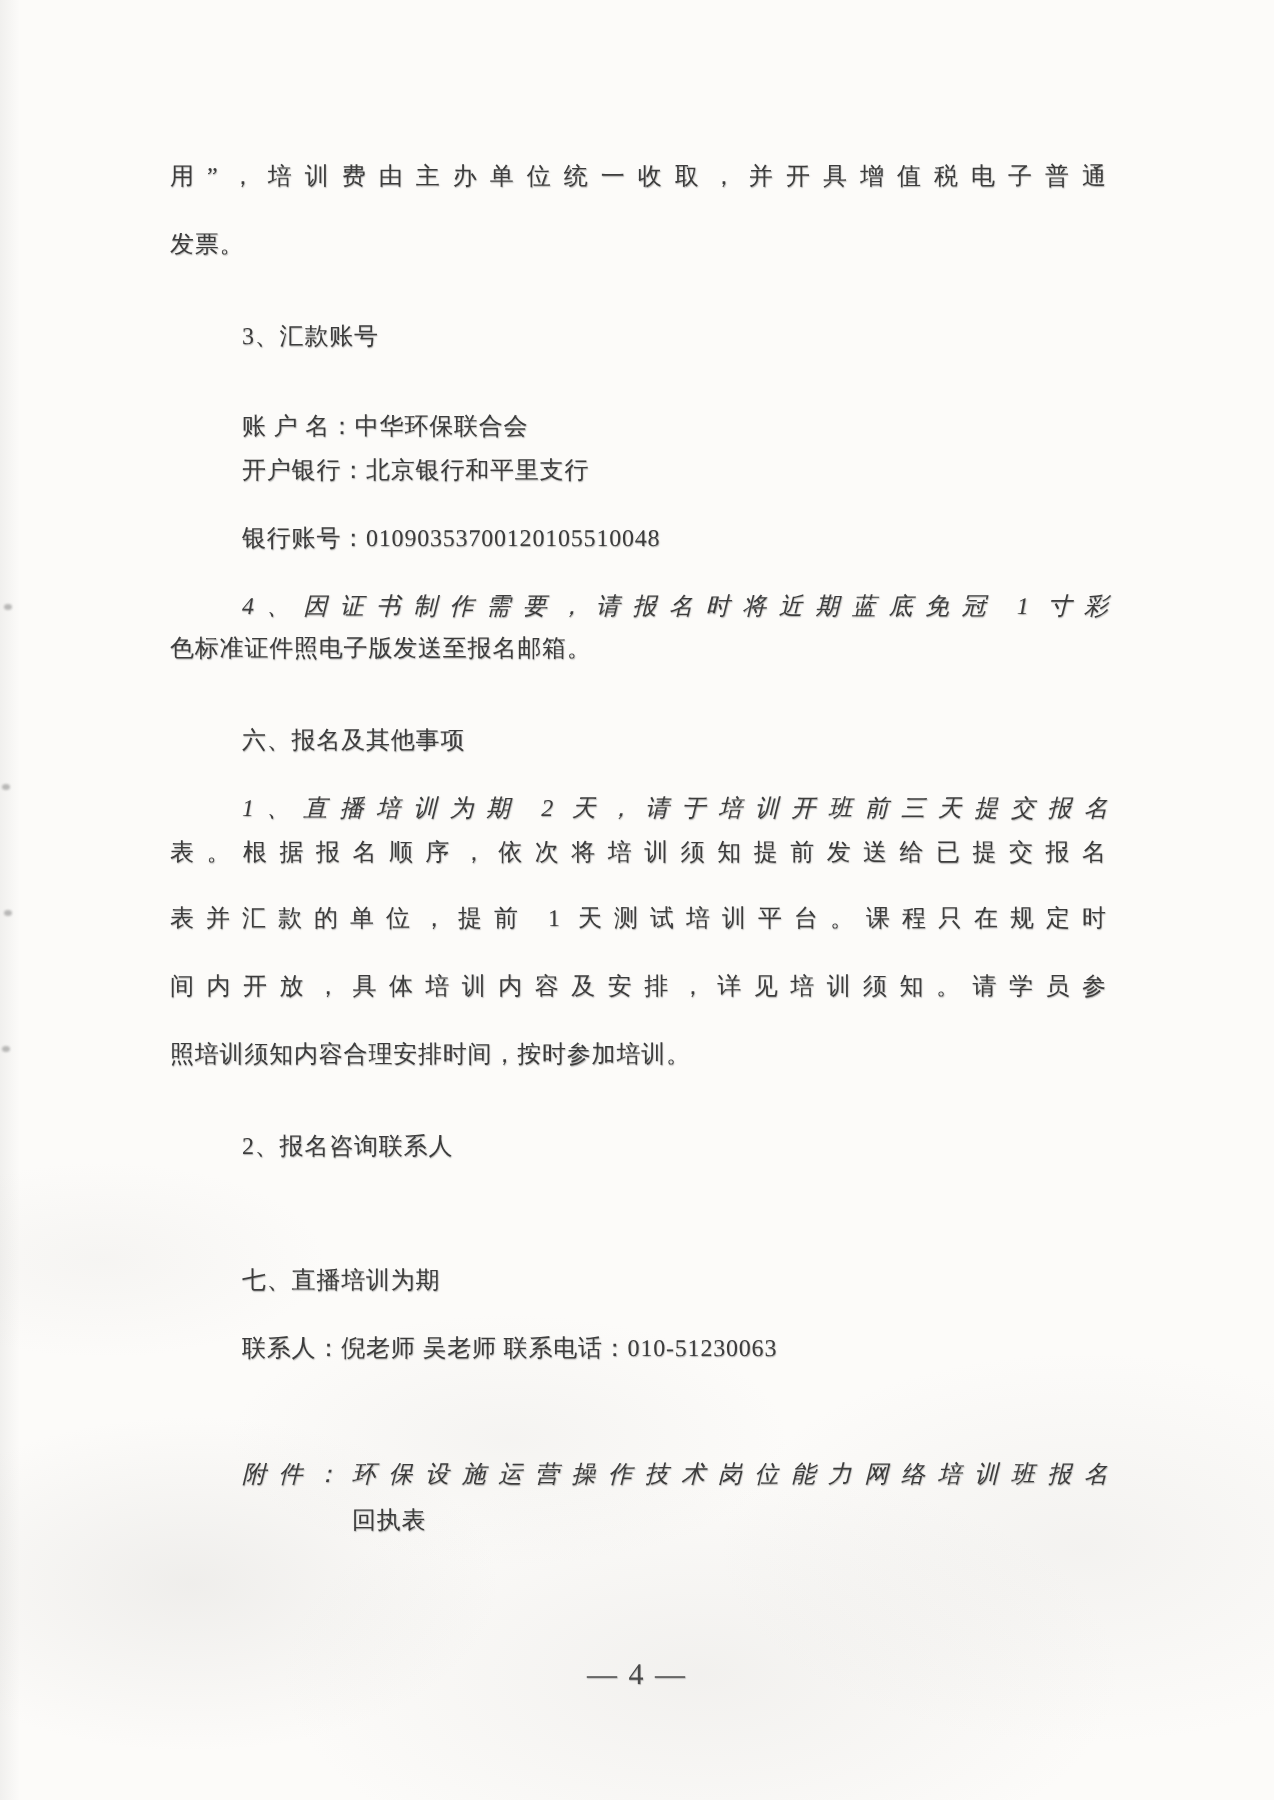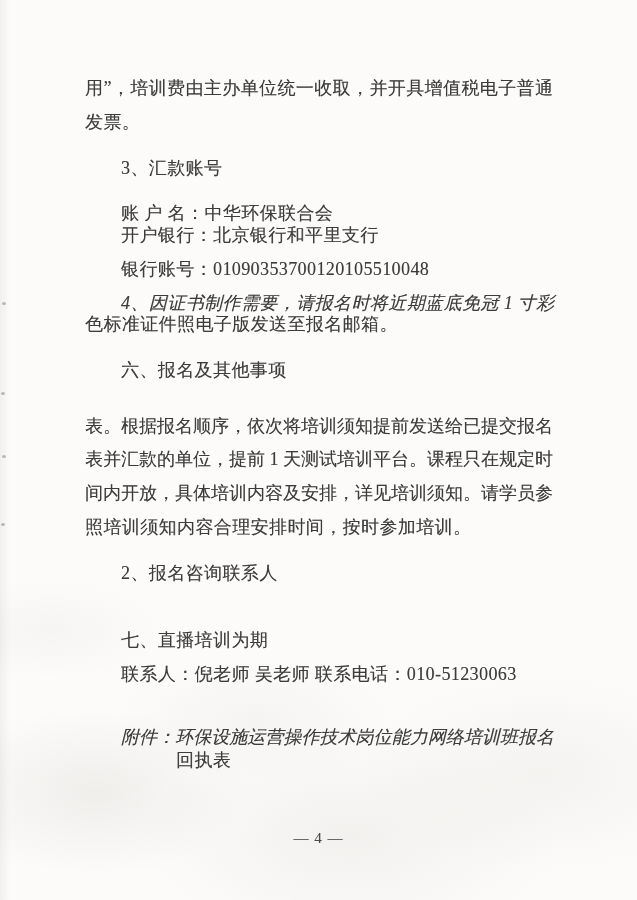--- a/index.html
+++ b/index.html
@@ -33,21 +33,21 @@
     position: absolute;
     width: 4px;
     height: 3px;
     border-radius: 50%;
     background: rgba(110,110,110,0.45);
     filter: blur(0.6px);
     pointer-events: none;
   }
   .ln {
     position: absolute;
-    font-size: 18px;
+    font-size: 12px;
     line-height: 23px;
     letter-spacing: 0.4px;
     white-space: nowrap;
     color: #3c3c3c;
     text-shadow: 0.3px 0.3px 0.6px rgba(80,80,80,0.45);
   }
   .flush { left: 85px; }
   .ind   { left: 121px; margin-top: 12px; }
   .ind2  { left: 176px; }
   .j {
@@ -83,20 +83,21 @@
 
   <div class="ln flush j" style="top:77px">用”，培训费由主办单位统一收取，并开具增值税电子普通</div>
   <div class="ln flush" style="top:111px">发票。</div>
   <div class="ln ind" style="top:145px">3、汇款账号</div>
   <div class="ln ind" style="top:190px">账 户 名：中华环保联合会</div>
   <div class="ln ind" style="top:212px">开户银行：北京银行和平里支行</div>
   <div class="ln ind" style="top:246px">银行账号：01090353700120105510048</div>
   <div class="ln ind j" style="top:280px">4、因证书制作需要，请报名时将近期蓝底免冠 1 寸彩</div>
   <div class="ln flush" style="top:313px">色标准证件照电子版发送至报名邮箱。</div>
   <div class="ln ind" style="top:347px">六、报名及其他事项</div>
+  <div class="ln ind j" style="top:381px">1、直播培训为期 2 天，请于培训开班前三天提交报名</div>
   <div class="ln flush j" style="top:415px">表。根据报名顺序，依次将培训须知提前发送给已提交报名</div>
   <div class="ln flush j" style="top:448px">表并汇款的单位，提前 1 天测试培训平台。课程只在规定时</div>
   <div class="ln flush" style="top:516px">照培训须知内容合理安排时间，按时参加培训。</div>
   <div class="ln flush j" style="top:482px">间内开放，具体培训内容及安排，详见培训须知。请学员参</div>
   <div class="ln ind" style="top:550px">2、报名咨询联系人</div>
   <div class="ln ind" style="top:617px">七、直播培训为期</div>
   <div class="ln ind" style="top:651px">联系人：倪老师 吴老师  联系电话：010-51230063</div>
   <div class="ln ind j" style="top:714px">附件：环保设施运营操作技术岗位能力网络培训班报名</div>
   <div class="ln ind2" style="top:749px">回执表</div>
 

